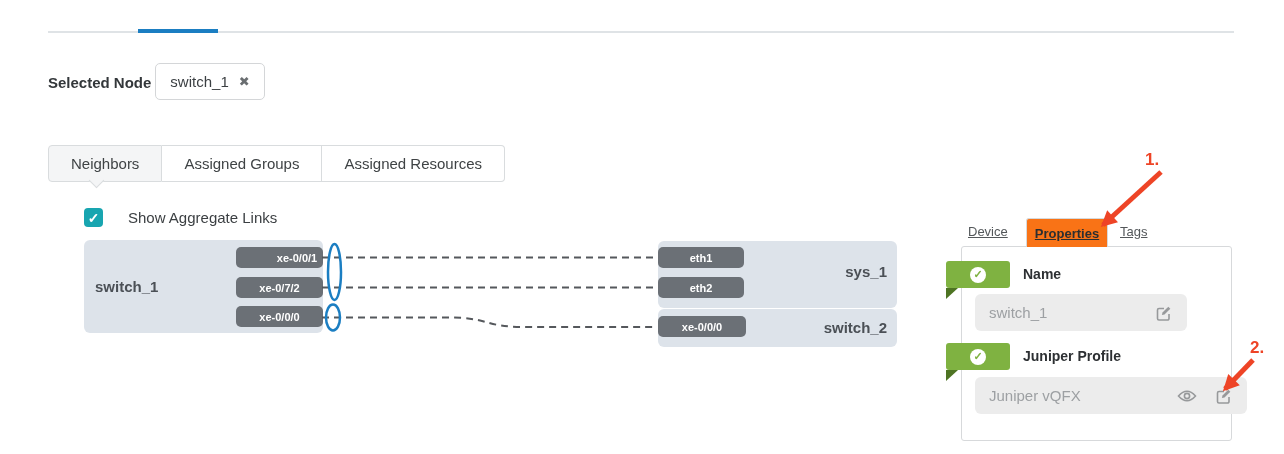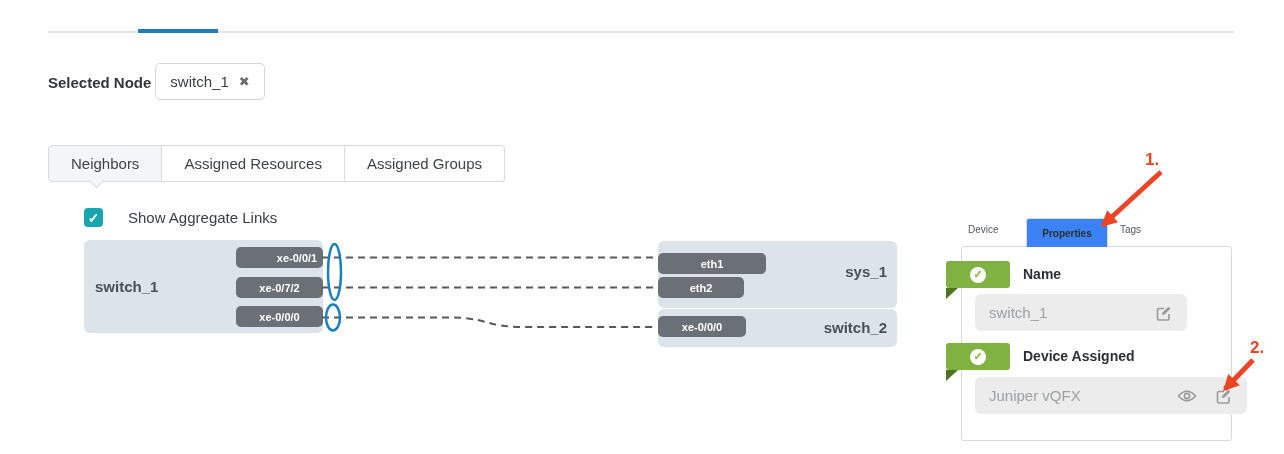--- a/index.html
+++ b/index.html
@@ -46,22 +46,22 @@
   .node-box { background:#dde3ea; border-radius:6px; }
   .node-label { font-size:15px; font-weight:bold; color:#4b5056; }
   .port { position:absolute; height:21px; background:#6b7076; border-radius:5px;
     color:#fff; font-size:11px; font-weight:bold; display:flex; align-items:center;
     justify-content:center; }
   #diagram-svg { left:84px; top:238px; width:816px; height:112px; z-index:3; pointer-events:none; }
 
   
   .panel-card { left:961px; top:246px; width:271px; height:195px; background:#fff;
     border:1px solid #d7d9db; border-radius:3px; }
-  .ptab { position:absolute; font-size:10px; color:#53575a; cursor:pointer; }
-  .ptab.active { font-weight:bold; color:#2b2e30; background:#3b82f6;
+  .ptab { position:absolute; font-size:13px; color:#53575a; cursor:pointer;text-decoration:underline; }
+  .ptab.active { font-weight:bold; color:#2b2e30; background:#f97316;
     border:1px solid #d7d9db; border-bottom:none; border-radius:3px 3px 0 0;
     display:flex; align-items:center; justify-content:center; z-index:2; }
   .ribbon { position:absolute; width:64px; height:27px; background:#7fb241;
     border-radius:3px; display:flex; align-items:center; justify-content:center; z-index:2; }
   .ribbon .check-circle { width:16px; height:16px; border-radius:50%; background:#fff;
     display:flex; align-items:center; justify-content:center; }
   .ribbon .check-circle span { color:#7fb241; font-size:11px; font-weight:bold; line-height:1; }
   .ribbon-fold { position:absolute; width:12px; height:11px; z-index:1; }
   .sec-title { position:absolute; font-size:14px; font-weight:bold; color:#2d3033; }
   .value-box { position:absolute; height:37px; background:#ececec; border-radius:6px;
@@ -82,43 +82,43 @@
   <div class="abs top-underline"></div>
 
   <div class="abs sel-label">Selected Node</div>
   <div class="abs sel-chip">
     <span class="chip-text">switch_1</span>
     <span class="chip-x">✖</span>
   </div>
 
   <div class="abs subtabs">
     <div class="subtab active">Neighbors</div>
+    <div class="subtab">Assigned Groups</div>
     <div class="subtab">Assigned Resources</div>
-    <div class="subtab">Assigned Groups</div>
   </div>
   <div class="abs subtab-pointer"></div>
 
   <div class="abs agg-row">
     <div class="checkbox">
       <span class="tick">✓</span>
     </div>
     <span class="agg-label">Show Aggregate Links</span>
   </div>
 
   <div class="abs node-box" style="left:84px; top:240px; width:239px; height:93px;">
     <span class="node-label abs" style="left:11px; top:38px;">switch_1</span>
   </div>
   <div class="port" style="left:236px; top:247px; width:87px;padding-left:35px;">xe-0/0/1</div>
   <div class="port" style="left:236px; top:277px; width:87px;">xe-0/7/2</div>
   <div class="port" style="left:236px; top:306px; width:87px;">xe-0/0/0</div>
 
   <div class="abs node-box" style="left:658px; top:241px; width:239px; height:67px;">
     <span class="node-label abs" style="right:10px; top:22px;">sys_1</span>
   </div>
-  <div class="port" style="left:658px; top:253px; width:108px;">eth1</div>
+  <div class="port" style="left:658px; top:247px; width:86px;">eth1</div>
   <div class="port" style="left:658px; top:277px; width:86px;">eth2</div>
 
   <div class="abs node-box" style="left:658px; top:309px; width:239px; height:38px;">
     <span class="node-label abs" style="right:10px; top:10px;">switch_2</span>
   </div>
   <div class="port" style="left:658px; top:316px; width:88px;">xe-0/0/0</div>
 
   <svg id="diagram-svg" class="abs" viewBox="0 0 816 112">
 
     <line x1="238" y1="19.5" x2="573" y2="19.5" stroke="#55585c" stroke-width="2" stroke-dasharray="7 5"></line>
@@ -155,21 +155,21 @@
   </div>
 
   <div class="ribbon" style="left:946px; top:343px;">
     <span class="check-circle">
       <span>✓</span>
     </span>
   </div>
   <svg class="ribbon-fold" style="left:946px; top:370px;" viewBox="0 0 12 11">
     <polygon points="0,0 12,0 0,11" fill="#4e7423"></polygon>
   </svg>
-  <div class="sec-title" style="left:1023px; top:348px;">Device Assigned</div>
+  <div class="sec-title" style="left:1023px; top:348px;">Juniper Profile</div>
   <div class="value-box" style="left:975px; top:377px; width:272px;">
     <span class="value-text">Juniper vQFX</span>
     <span class="vicon">
       <svg width="20" height="14" viewBox="0 0 20 14">
         <path d="M1.5 7 Q10 -2.5 18.5 7 Q10 16.5 1.5 7 Z" fill="none" stroke="#97999b" stroke-width="1.6"></path>
         <circle cx="10" cy="7" r="2.6" fill="none" stroke="#97999b" stroke-width="1.6"></circle>
       </svg>
     </span>
     <span class="vicon">
       <svg width="18" height="18" viewBox="0 0 18 18">

